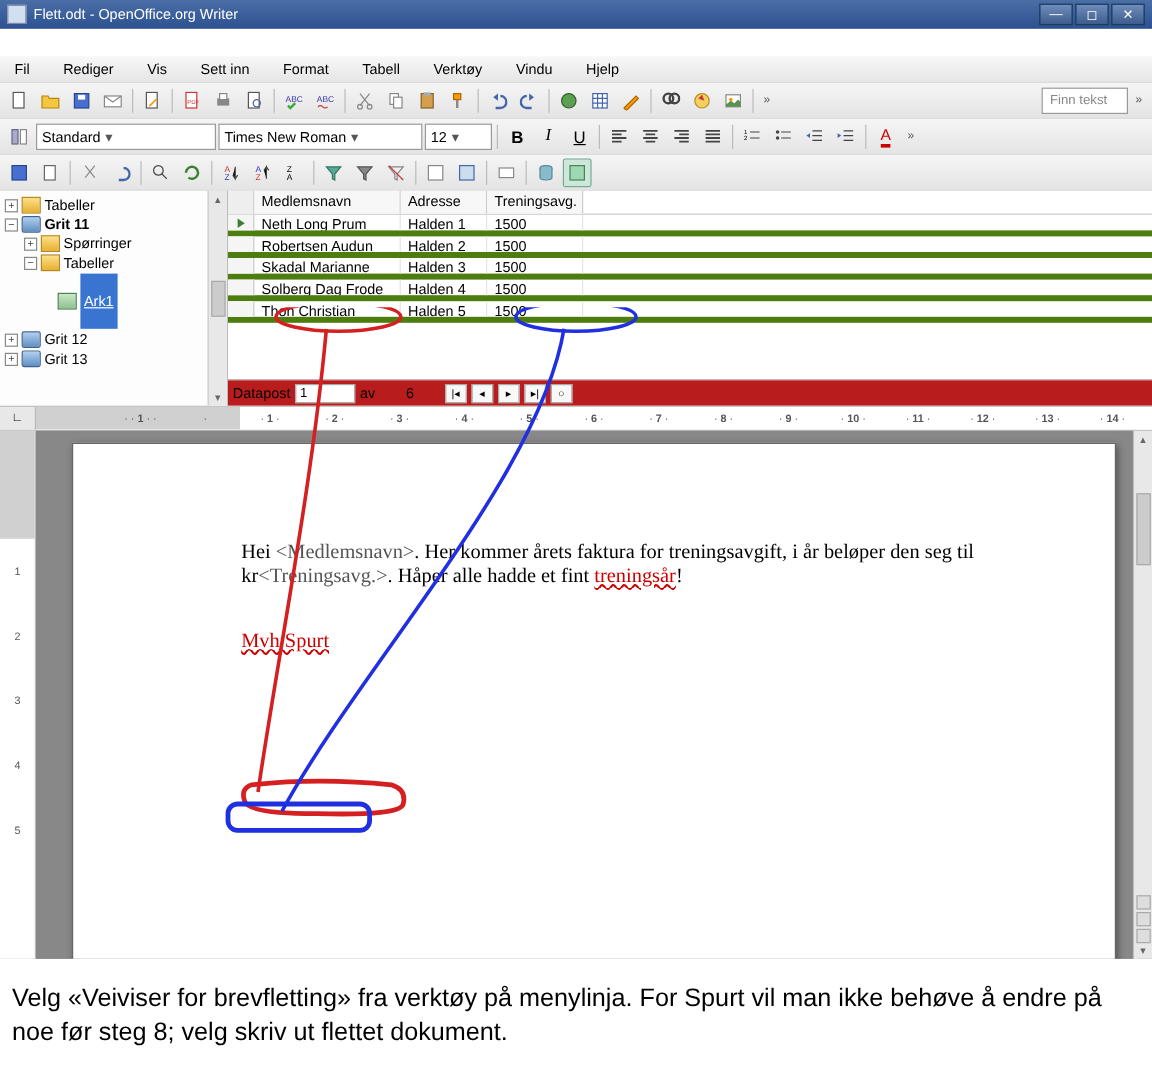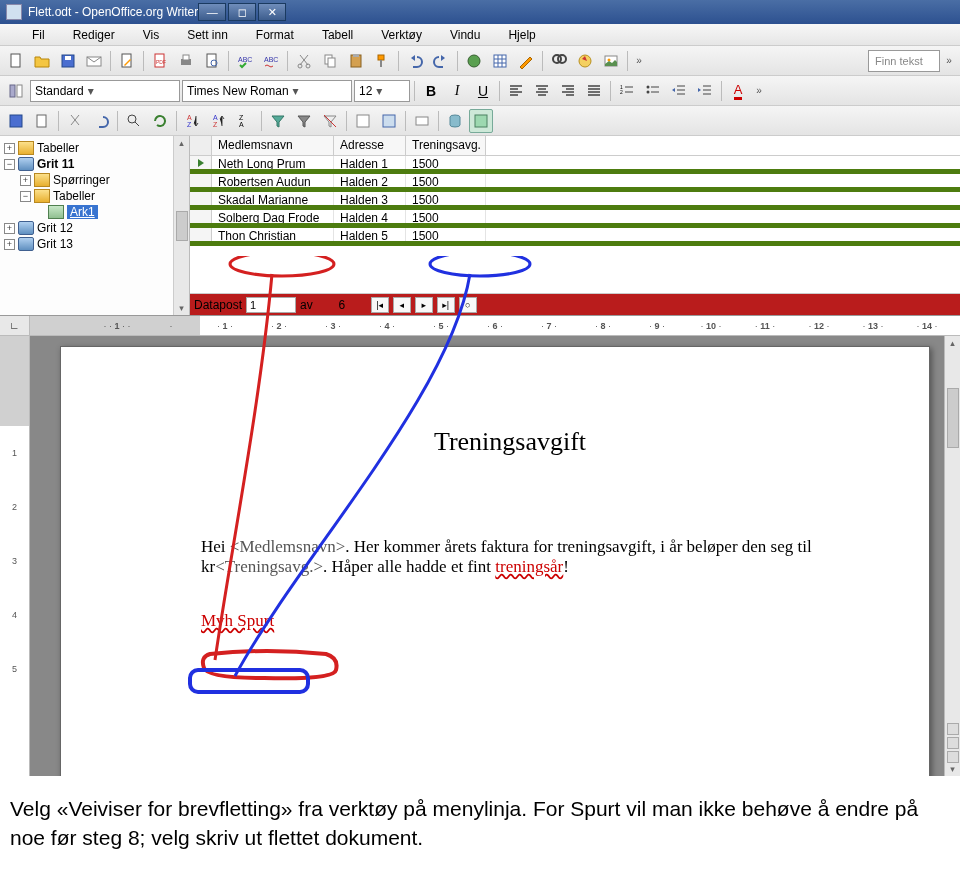--- a/index.html
+++ b/index.html
@@ -1,45 +1,45 @@
 <!DOCTYPE html>
 <html><head>
 <meta charset="utf-8">
 <style>
   * { box-sizing: border-box; margin: 0; padding: 0; }
   body { font-family: "Segoe UI", Tahoma, sans-serif; font-size: 12px; background: #fff; width: 960px; }
   
-  .titlebar { background: linear-gradient(#4a6ea5, #2d5190); color: #fff; height: 24px; display:flex; align-items:center; padding: 0 6px; }
+  .titlebar { background: linear-gradient(#4a6ea5, #2d5190); color: #fff; height: 24px; display:flex; align-items:center; padding: 0 6px; justify-content: space-between;}
   .titlebar .left { display:flex; align-items:center; gap:6px;}
   .titlebar .icon { width:16px; height:16px; background:#d0e0f0; display:inline-block; border:1px solid #88a;}
   .win-buttons { display:flex; gap:2px;}
   .win-btn { width:28px; height:18px; background: linear-gradient(#6f8dbb,#3d5d8d); border:1px solid #1a3a60; color:#fff; display:flex; align-items:center; justify-content:center; font-size:11px; cursor:pointer;}
   
-  .menubar { background: linear-gradient(#f7f7f7,#e6e6e6); border-bottom:1px solid #ccc; height:22px; display:flex; align-items:center; padding:0 20px; gap:4px;}
+  .menubar { background: linear-gradient(#f7f7f7,#e6e6e6); border-bottom:1px solid #ccc; height:22px; display:flex; align-items:center; padding:0 0; gap:4px;margin-top:23px;}
   .menubar span { padding: 2px 6px; cursor:pointer;}
   
   .toolbar { background: linear-gradient(#f5f5f5,#e4e4e4); border-bottom:1px solid #ccc; height:30px; display:flex; align-items:center; padding:2px 4px; gap:2px; font-size:11px;}
   .tbtn { width:24px; height:24px; border:1px solid transparent; display:flex; align-items:center; justify-content:center; cursor:pointer; border-radius:2px;}
   .tbtn svg { width:16px; height:16px;}
   .sep { width:1px; height:20px; background:#bbb; margin:0 2px;}
   .combo { height:22px; border:1px solid #999; background:#fff; display:flex; align-items:center; padding:0 4px; font-size:12px;}
   .combo .dd { margin-left:4px; color:#555;}
   .finn-box { border:1px solid #999; background:#fff; height:22px; padding:0 6px; display:flex; align-items:center; color:#888; width:72px;}
   .expand { width:14px; font-size:10px; color:#555; text-align:center; cursor:pointer;}
   
   .workspace { display:flex; height:180px; border-bottom:1px solid #999; background:#f0f0f0;}
   .side-panel { width:190px; background:#fdfdfd; border-right:1px solid #bbb; display:flex;}
   .tree { flex:1; padding:4px; font-size:12px; overflow:hidden;}
   .tree-row { display:flex; align-items:center; gap:3px; padding:1px 0; white-space:nowrap;}
   .tree-row .box { width:11px; height:11px; border:1px solid #888; display:flex; align-items:center; justify-content:center; font-size:9px; line-height:1; color:#444; background:#fff;}
   .tree-row .ticon { width:16px; height:14px; display:inline-block;}
   .folder-icon { background: linear-gradient(#fce08a,#e8b030); border:1px solid #b88820;}
   .db-icon { background: linear-gradient(#b0d0f0,#6090c0); border:1px solid #406090; border-radius:2px;}
   .sheet-icon { background: linear-gradient(#c8e8c8,#90c090); border:1px solid #508050;}
-  .selected-node { background:#3874d0; color:#fff; padding:0 3px;text-decoration:underline;}
+  .selected-node { background:#3874d0; color:#fff; padding:16px 3px;text-decoration:underline;}
   .side-scroll { width:16px; background:#e8e8e8; border-left:1px solid #ccc; display:flex; flex-direction:column; align-items:center; justify-content:space-between; padding:2px 0; font-size:9px; color:#666;}
   .side-scroll .thumb { background:#ccc; width:12px; height:30px; border:1px solid #aaa;}
   
   .data-area { flex:1; display:flex; flex-direction:column; background:#fff;}
   .data-header-row { display:flex; height:20px; border-bottom:1px solid #ccc;}
   .data-header-row .rowmark { width:22px; border-right:1px solid #ccc; background:#eee;}
   .data-header-row .hcell { border-right:1px solid #ccc; padding:2px 6px; background:#f7f7f7; font-size:12px;}
   .data-body-row { display:flex; height:18px; border-bottom:5px solid #4d7c0f;}
   .data-body-row .rowmark { width:22px; border-right:1px solid #ccc; background:#f5f5f5; display:flex;align-items:center;justify-content:center;}
   .data-body-row .dcell { border-right:1px solid #e4e4e4; padding:1px 6px; font-size:12px; white-space:nowrap; overflow:hidden;}
@@ -568,21 +568,20 @@
     <div class="gray-top"></div>
     <div class="vtick">1</div>
       <div class="vtick">2</div>
       <div class="vtick">3</div>
       <div class="vtick">4</div>
       <div class="vtick">5</div>
   </div>
   <div class="page-canvas">
     <div class="page">
       <div class="page-content">
-        <div class="doc-title">Treningsavgift</div>
         <p>
           <span>Hei </span><span class="field-tag">&lt;Medlemsnavn&gt;</span><span>. Her kommer årets faktura for treningsavgift, i år beløper den seg til</span>
           <br>
           <span>kr</span><span class="field-tag">&lt;Treningsavg.&gt;</span><span>. Håper alle hadde et fint </span><span class="redsq">treningsår</span><span>!</span>
         </p>
         <p style="margin-top:34px;"><span class="redsq">Mvh Spurt</span></p>
       </div>
     </div>
 
     <svg class="annotations" viewBox="0 0 914 440">

